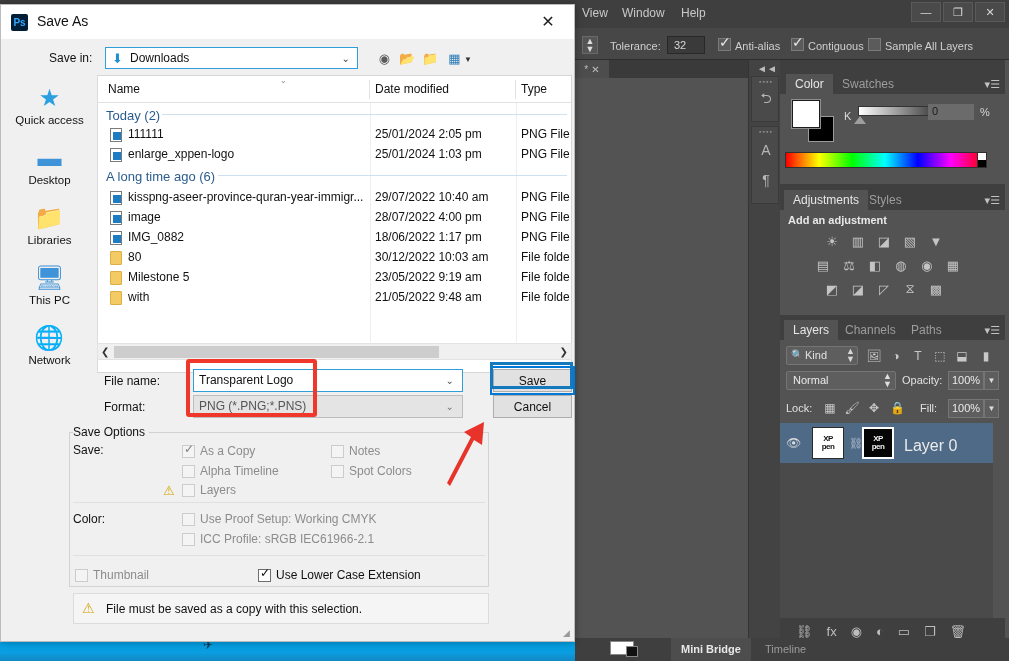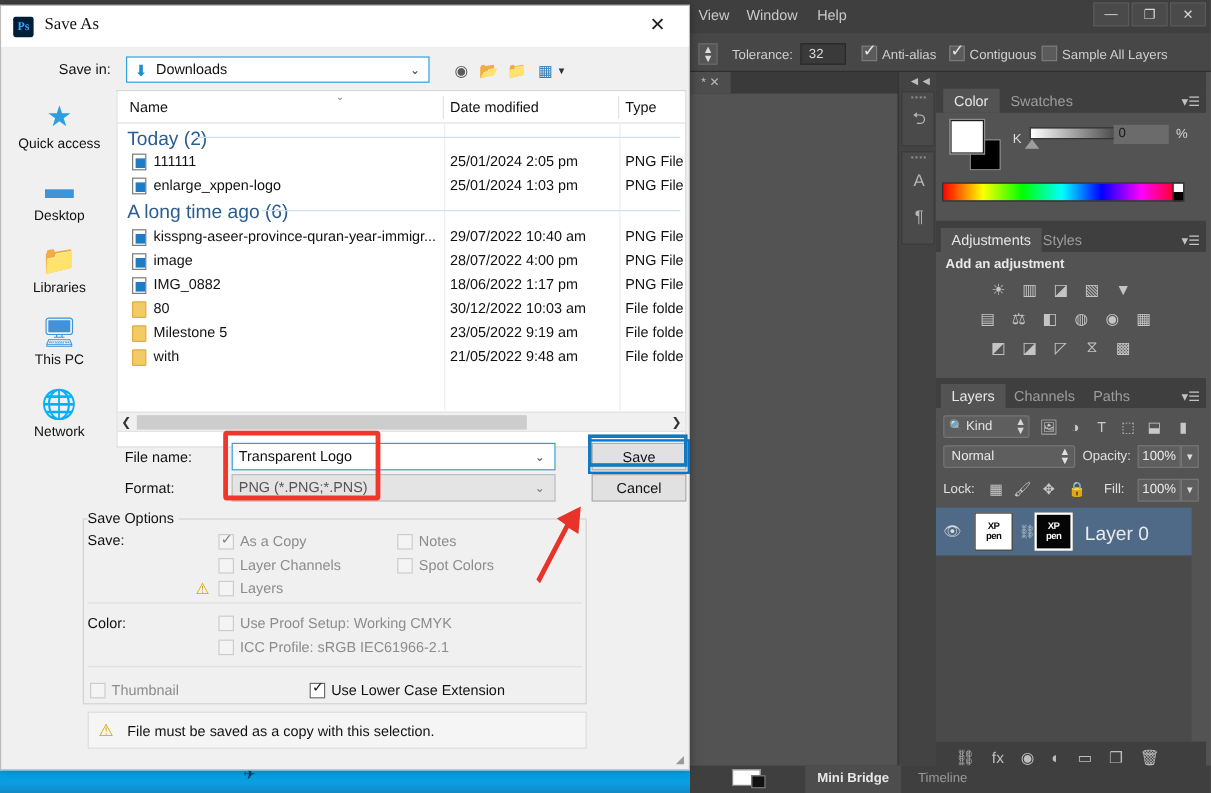--- a/index.html
+++ b/index.html
@@ -307,21 +307,20 @@
 
   
   #saveas {
     position:absolute; left:0; top:4px; width:575px; height:638px;
     background:#f0f0f0; border:1px solid #bcbcbc;
     box-shadow:0 0 8px rgba(0,0,0,.35);
   }
   #sa-titlebar {
     position:absolute; left:0; top:0; width:100%; height:34px;
     background:#ffffff;
-    font-family:Liberation Serif, serif;
   }
   #sa-appicon {
     position:absolute; left:10px; top:9px; width:17px; height:17px;
     background:#001e36; color:#31a8ff; font-size:10px; font-weight:bold;
     display:flex; align-items:center; justify-content:center;
     border-radius:2px;
   }
   #sa-title {
     position:absolute; left:36px; top:8px; font-size:14px; color:#111;
   }
@@ -384,21 +383,21 @@
   .colh {
     position:absolute; top:6px; font-size:12px; color:#111;
   }
   .colsep {
     position:absolute; top:4px; width:1px; height:19px; background:#e2e2e2;
   }
   #col-sortmark {
     position:absolute; left:182px; top:0px; font-size:8px; color:#8a8a8a;
   }
   .grouphdr {
-    position:absolute; left:8px; font-size:16px; color:#2a5d8f;
+    position:absolute; left:8px; font-size:13px; color:#2a5d8f;
   }
   .grouprule {
     position:absolute; height:1px; background:#cfe0ef;
   }
   .frow { position:absolute; left:0; width:475px; height:20px;padding-left:23px; }
   .ficon {
     position:absolute; left:12px; top:3px; width:12px; height:14px;
   }
   .ficon.png {
     background:#fff; border:1px solid #7b7b7b;
@@ -840,21 +839,21 @@
   <div id="so-legend">Save Options</div>
   <span class="so-label" style="left:72px; top:438px;">Save:</span>
 
   <span class="cb dim on" style="left:181px; top:440px;"></span>
   <span class="cb-lbl" style="left:199px; top:439px;">As a Copy</span>
 
   <span class="cb dim" style="left:330px; top:440px;"></span>
   <span class="cb-lbl" style="left:348px; top:439px;">Notes</span>
 
   <span class="cb dim" style="left:181px; top:460px;"></span>
-  <span class="cb-lbl" style="left:199px; top:459px;">Layer Channels</span>
+  <span class="cb-lbl" style="left:199px; top:459px;">Alpha Timeline</span>
 
   <span class="cb dim" style="left:330px; top:460px;"></span>
   <span class="cb-lbl" style="left:348px; top:459px;">Spot Colors</span>
 
   <span id="warn-tri-1">⚠</span>
   <span class="cb dim" style="left:181px; top:479px;"></span>
   <span class="cb-lbl" style="left:199px; top:478px;">Layers</span>
 
   <div class="so-rule" style="left:72px; top:497px; width:412px;"></div>
 

